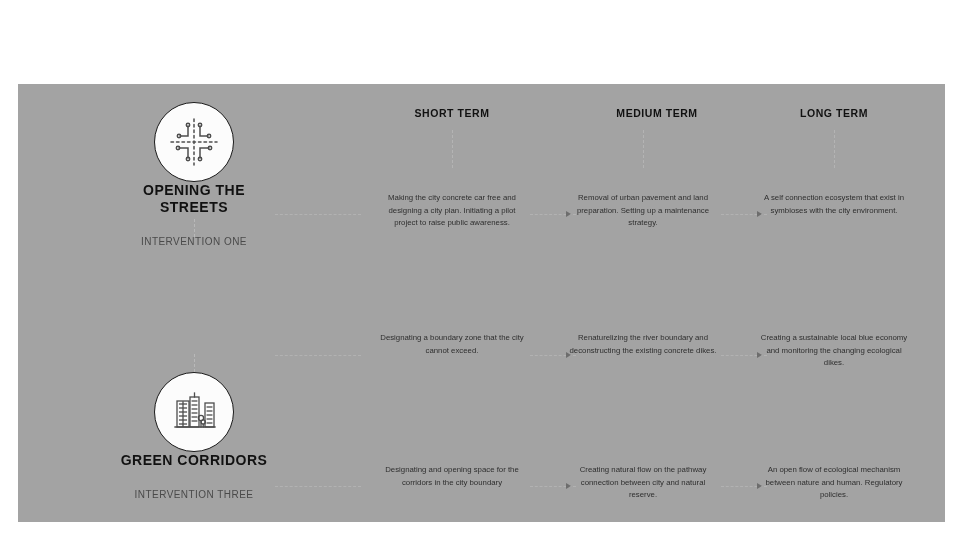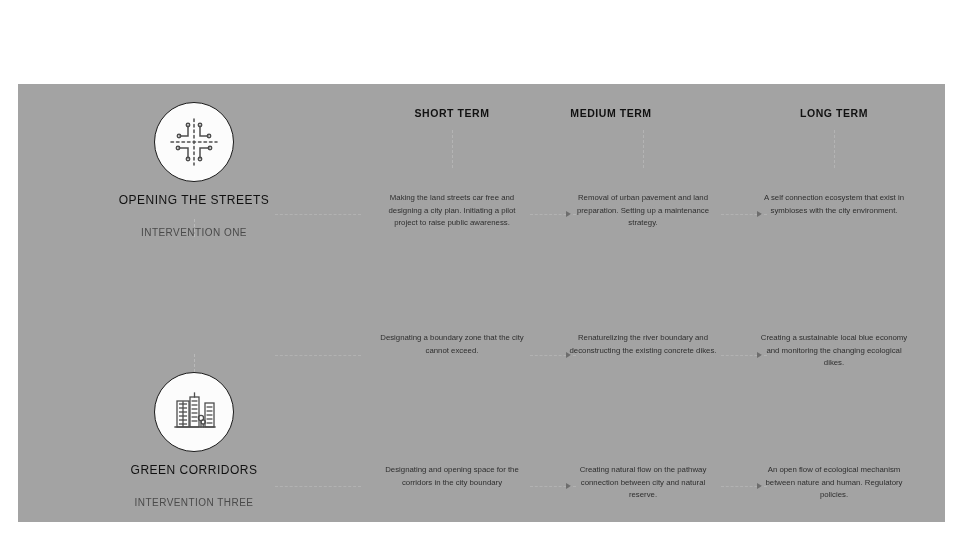--- a/index.html
+++ b/index.html
@@ -29,21 +29,21 @@
     top: 23px;
     width: 180px;
     text-align: center;
     font-size: 10.5px;
     font-weight: bold;
     letter-spacing: 0.55px;
     color: #111111;
     text-transform: uppercase;
   }
   .col-header.c1 { left: 344px; }
-  .col-header.c2 { left: 503px; }
+  .col-header.c2 { left: 549px; }
   .col-header.c3 { left: 726px; }
 
   
   .v-dash {
     position: absolute;
     top: 46px;
     width: 0;
     height: 38px;
     border-left: 1px dashed #b4b4b4;
   }
@@ -78,23 +78,22 @@
     border-radius: 50%;
     background: #fcfcfc;
     display: flex;
     align-items: center;
     justify-content: center;
     box-sizing: border-box;
   }
   .icon-circle svg { display: block; }
 
   .rail-title {
-    margin-top: 11px;
-    font-size: 12px;
-    font-weight: normal;
+    font-size: 14px;
+    font-weight: bold;
     letter-spacing: 0.5px;
     color: #111111;
     text-transform: uppercase;
     line-height: 1.2;
   }
   .rail-sub {
     margin-top: 20px;
     font-size: 10px;
     font-weight: normal;
     letter-spacing: 0.45px;
@@ -201,21 +200,21 @@
         </svg>
       </div>
       <div class="rail-title">OPENING THE STREETS</div>
       <div class="rail-sub">INTERVENTION ONE</div>
     </div>
 
     <div class="rail-stub s1"></div>
 
     <div class="h-dash seg0"></div>
 
-    <div class="cell c1">Making the land streets car free and designing a city plan. Initiating a pilot project to raise public awareness.</div>
+    <div class="cell c1">Making the city concrete car free and designing a city plan. Initiating a pilot project to raise public awareness.</div>
 
     <div class="h-dash seg1"></div>
     <div class="arrow-head a1"></div>
 
     <div class="cell c2">Removal of urban pavement and land preparation. Setting up a maintenance strategy.</div>
 
     <div class="h-dash seg2"></div>
     <div class="arrow-head a2"></div>
 
     <div class="cell c3">A self connection ecosystem that exist in symbioses with the city environment.</div>

